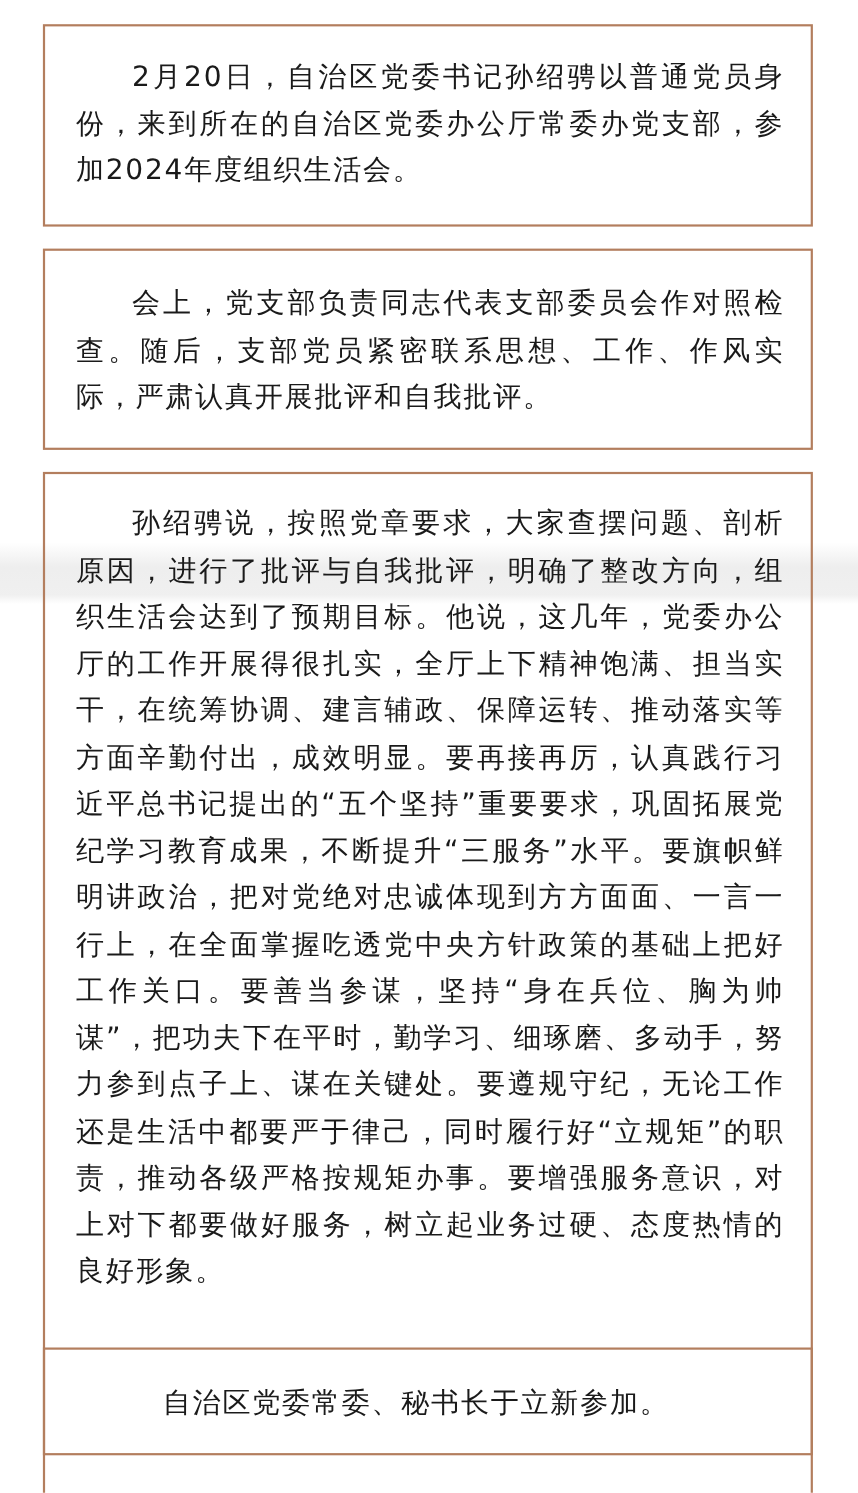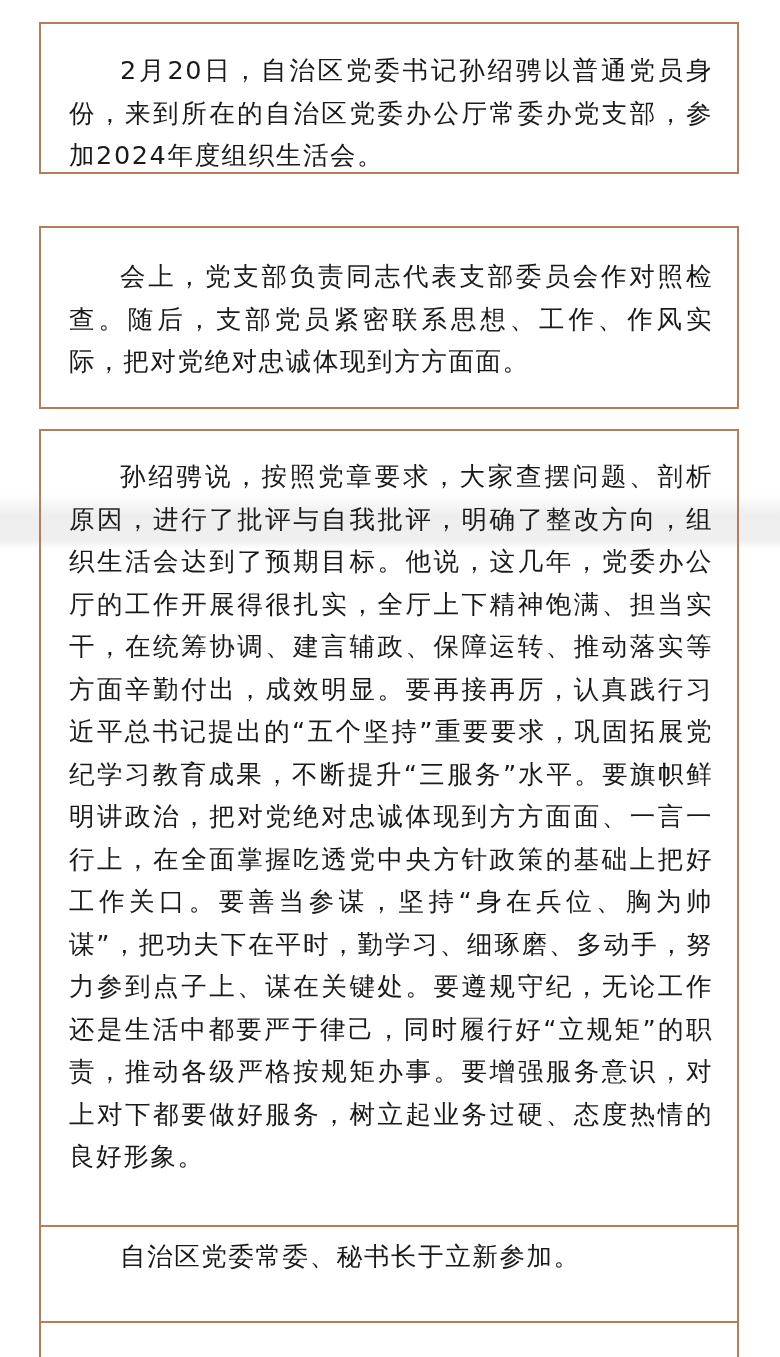--- a/index.html
+++ b/index.html
@@ -13,40 +13,40 @@
     z-index: 0;
   }
   .box {
     position: absolute; left: 39px; width: 700px; box-sizing: border-box;
     border: 2px solid #b37e5e; background: transparent; z-index: 1;
   }
   .para {
     margin: 0; font-size: 25.5px; line-height: 42.5px; letter-spacing: 1.6px;
     text-align: justify; text-indent: 2em; padding: 0 24px 0 28px;
   }
-  #box1 { top: 22px; height: 152px; }
+  #box1 { top: 22px; height: 184px; }
   #box1 .para { padding-top: 25px; }
   #box2 { top: 226px; height: 183px; }
   #box2 .para { padding-top: 27px; }
   #box3 { top: 429px; height: 956px; }
   #box3 .para { padding-top: 24px; }
   #box4 { top: 1225px; height: 98px; }
-  #box4 .para { padding-top: 8px; }
+  #box4 .para { padding-top: 28px; margin-left: 28px; }
 </style>
 </head>
 <body>
 
 <div class="band"></div>
 
 <div class="box" id="box1">
   <p class="para">2月20日，自治区党委书记孙绍骋以普通党员身份，来到所在的自治区党委办公厅常委办党支部，参加2024年度组织生活会。</p>
 </div>
 
 <div class="box" id="box2">
-  <p class="para">会上，党支部负责同志代表支部委员会作对照检查。随后，支部党员紧密联系思想、工作、作风实际，把对党绝对忠诚体现到方方面面。</p>
+  <p class="para">会上，党支部负责同志代表支部委员会作对照检查。随后，支部党员紧密联系思想、工作、作风实际，严肃认真开展批评和自我批评。</p>
 </div>
 
 <div class="box" id="box3">
   <p class="para">孙绍骋说，按照党章要求，大家查摆问题、剖析原因，进行了批评与自我批评，明确了整改方向，组织生活会达到了预期目标。他说，这几年，党委办公厅的工作开展得很扎实，全厅上下精神饱满、担当实干，在统筹协调、建言辅政、保障运转、推动落实等方面辛勤付出，成效明显。要再接再厉，认真践行习近平总书记提出的“五个坚持”重要要求，巩固拓展党纪学习教育成果，不断提升“三服务”水平。要旗帜鲜明讲政治，把对党绝对忠诚体现到方方面面、一言一行上，在全面掌握吃透党中央方针政策的基础上把好工作关口。要善当参谋，坚持“身在兵位、胸为帅谋”，把功夫下在平时，勤学习、细琢磨、多动手，努力参到点子上、谋在关键处。要遵规守纪，无论工作还是生活中都要严于律己，同时履行好“立规矩”的职责，推动各级严格按规矩办事。要增强服务意识，对上对下都要做好服务，树立起业务过硬、态度热情的良好形象。</p>
 </div>
 
 <div class="box" id="box4">
   <p class="para">自治区党委常委、秘书长于立新参加。</p>
 </div>
 

